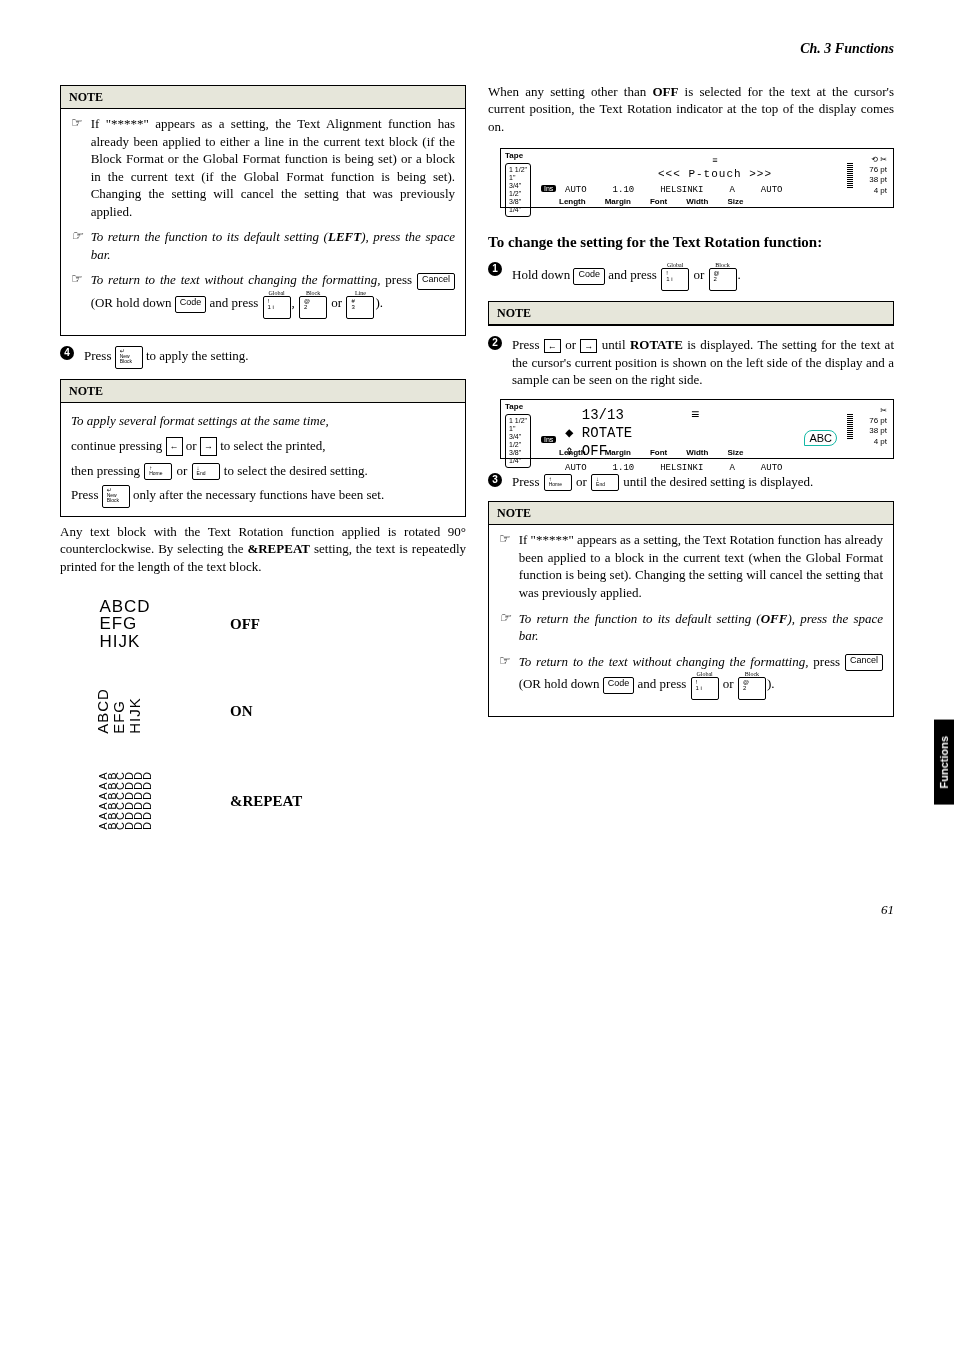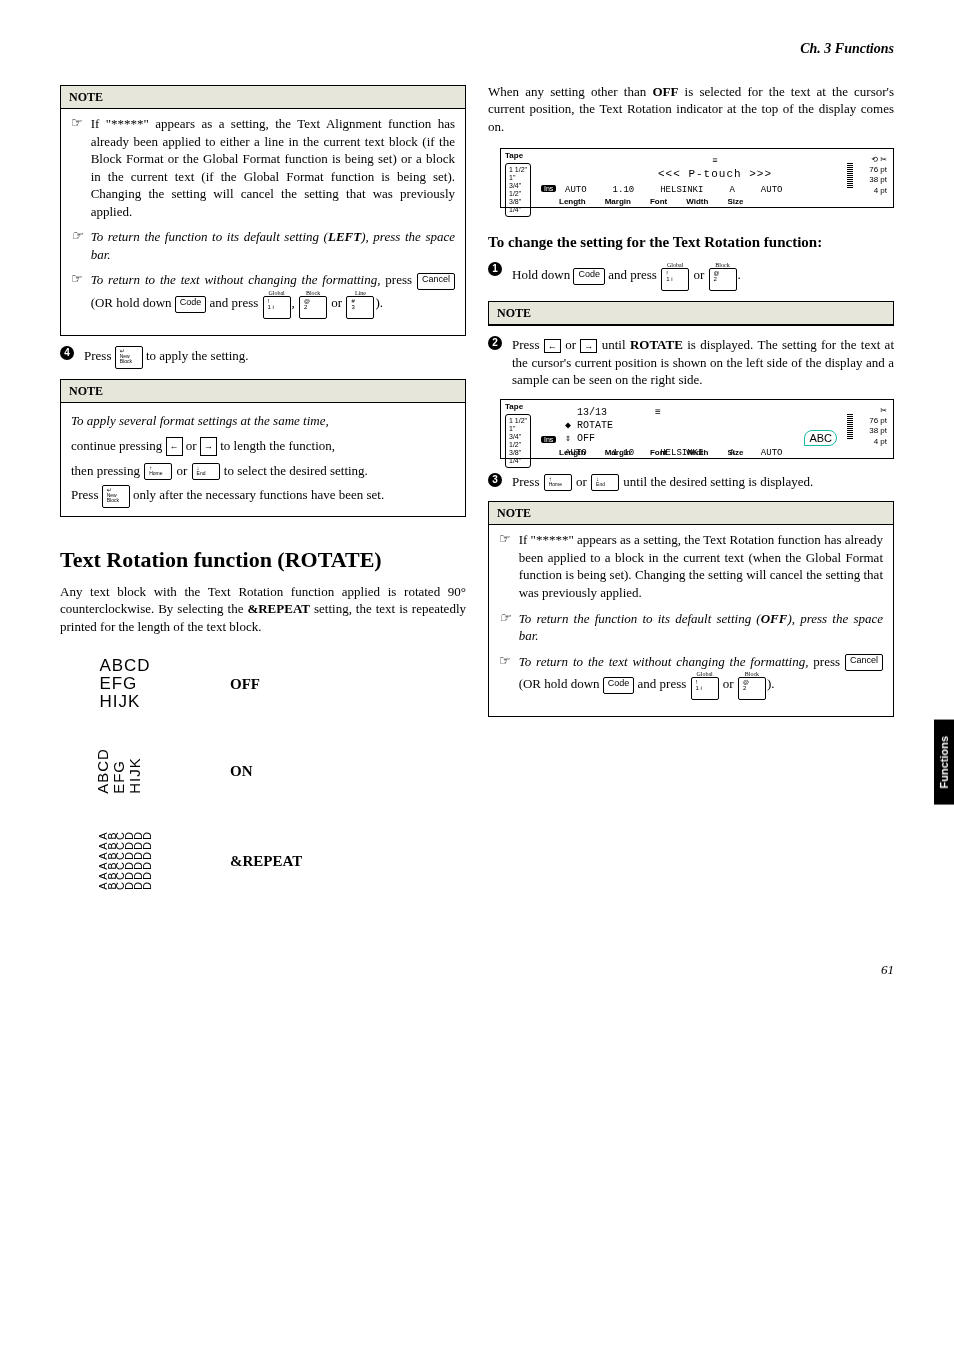--- a/index.html
+++ b/index.html
@@ -236,21 +236,21 @@
   .lcd .right-icons {
     position:absolute;
     right:6px;
     top:6px;
     font: 8px Arial;
     text-align:right;
     line-height:1.3;
   }
   .lcd .rotate-list {
     padding-left:20px;
-    font-size:10px;
+    font-size:14px;
     line-height:1.3;
   }
   .lcd .abc-sample {
     position:absolute;
     right:56px;
     top:30px;
     border:1px solid #14b8a6;
     border-radius:10px 10px 10px 0;
     font: 11px Arial;
     padding: 1px 4px;
@@ -367,21 +367,21 @@
 
     <div class="note-box">
       <div class="note-title">NOTE</div>
       <div class="note-body" style="line-height:1.9">
         <div class="ital">To apply several format settings at the same time,</div>
         <div>
           <span>continue pressing </span>
           <span class="arrow-cap">←</span>
           <span> or </span>
           <span class="arrow-cap">→</span>
-          <span> to length the function,</span>
+          <span> to select the printed,</span>
         </div>
         <div>
           <span>then pressing </span>
           <span class="keycap-wrap">
               <span class="keycap">
                 <span class="stack">
                   <span>↑</span>
                   <span style="font-size:5px">Home</span>
                 </span>
               </span>
@@ -401,21 +401,20 @@
           <span>Press </span>
           <span class="keycap tall"><span class="stack">
                 <span>↵</span>
                 <span style="font-size:5px">New<br>Block</span>
               </span></span>
           <span> only after the necessary functions have been set.</span>
         </div>
       </div>
     </div>
 
-    <h2 class="section">Text Rotation function (ROTATE)</h2>
     <div class="para">
       Any text block with the Text Rotation function applied is rotated 90° counterclockwise. By selecting the <span class="bold">&amp;REPEAT</span> setting, the text is repeatedly printed for the length of the text block.
     </div>
 
     <div class="examples">
       <div class="ex-row">
         <div class="ex-left">
           <div class="abcd">
             <div>ABCD</div>
             <div>EFG</div>

